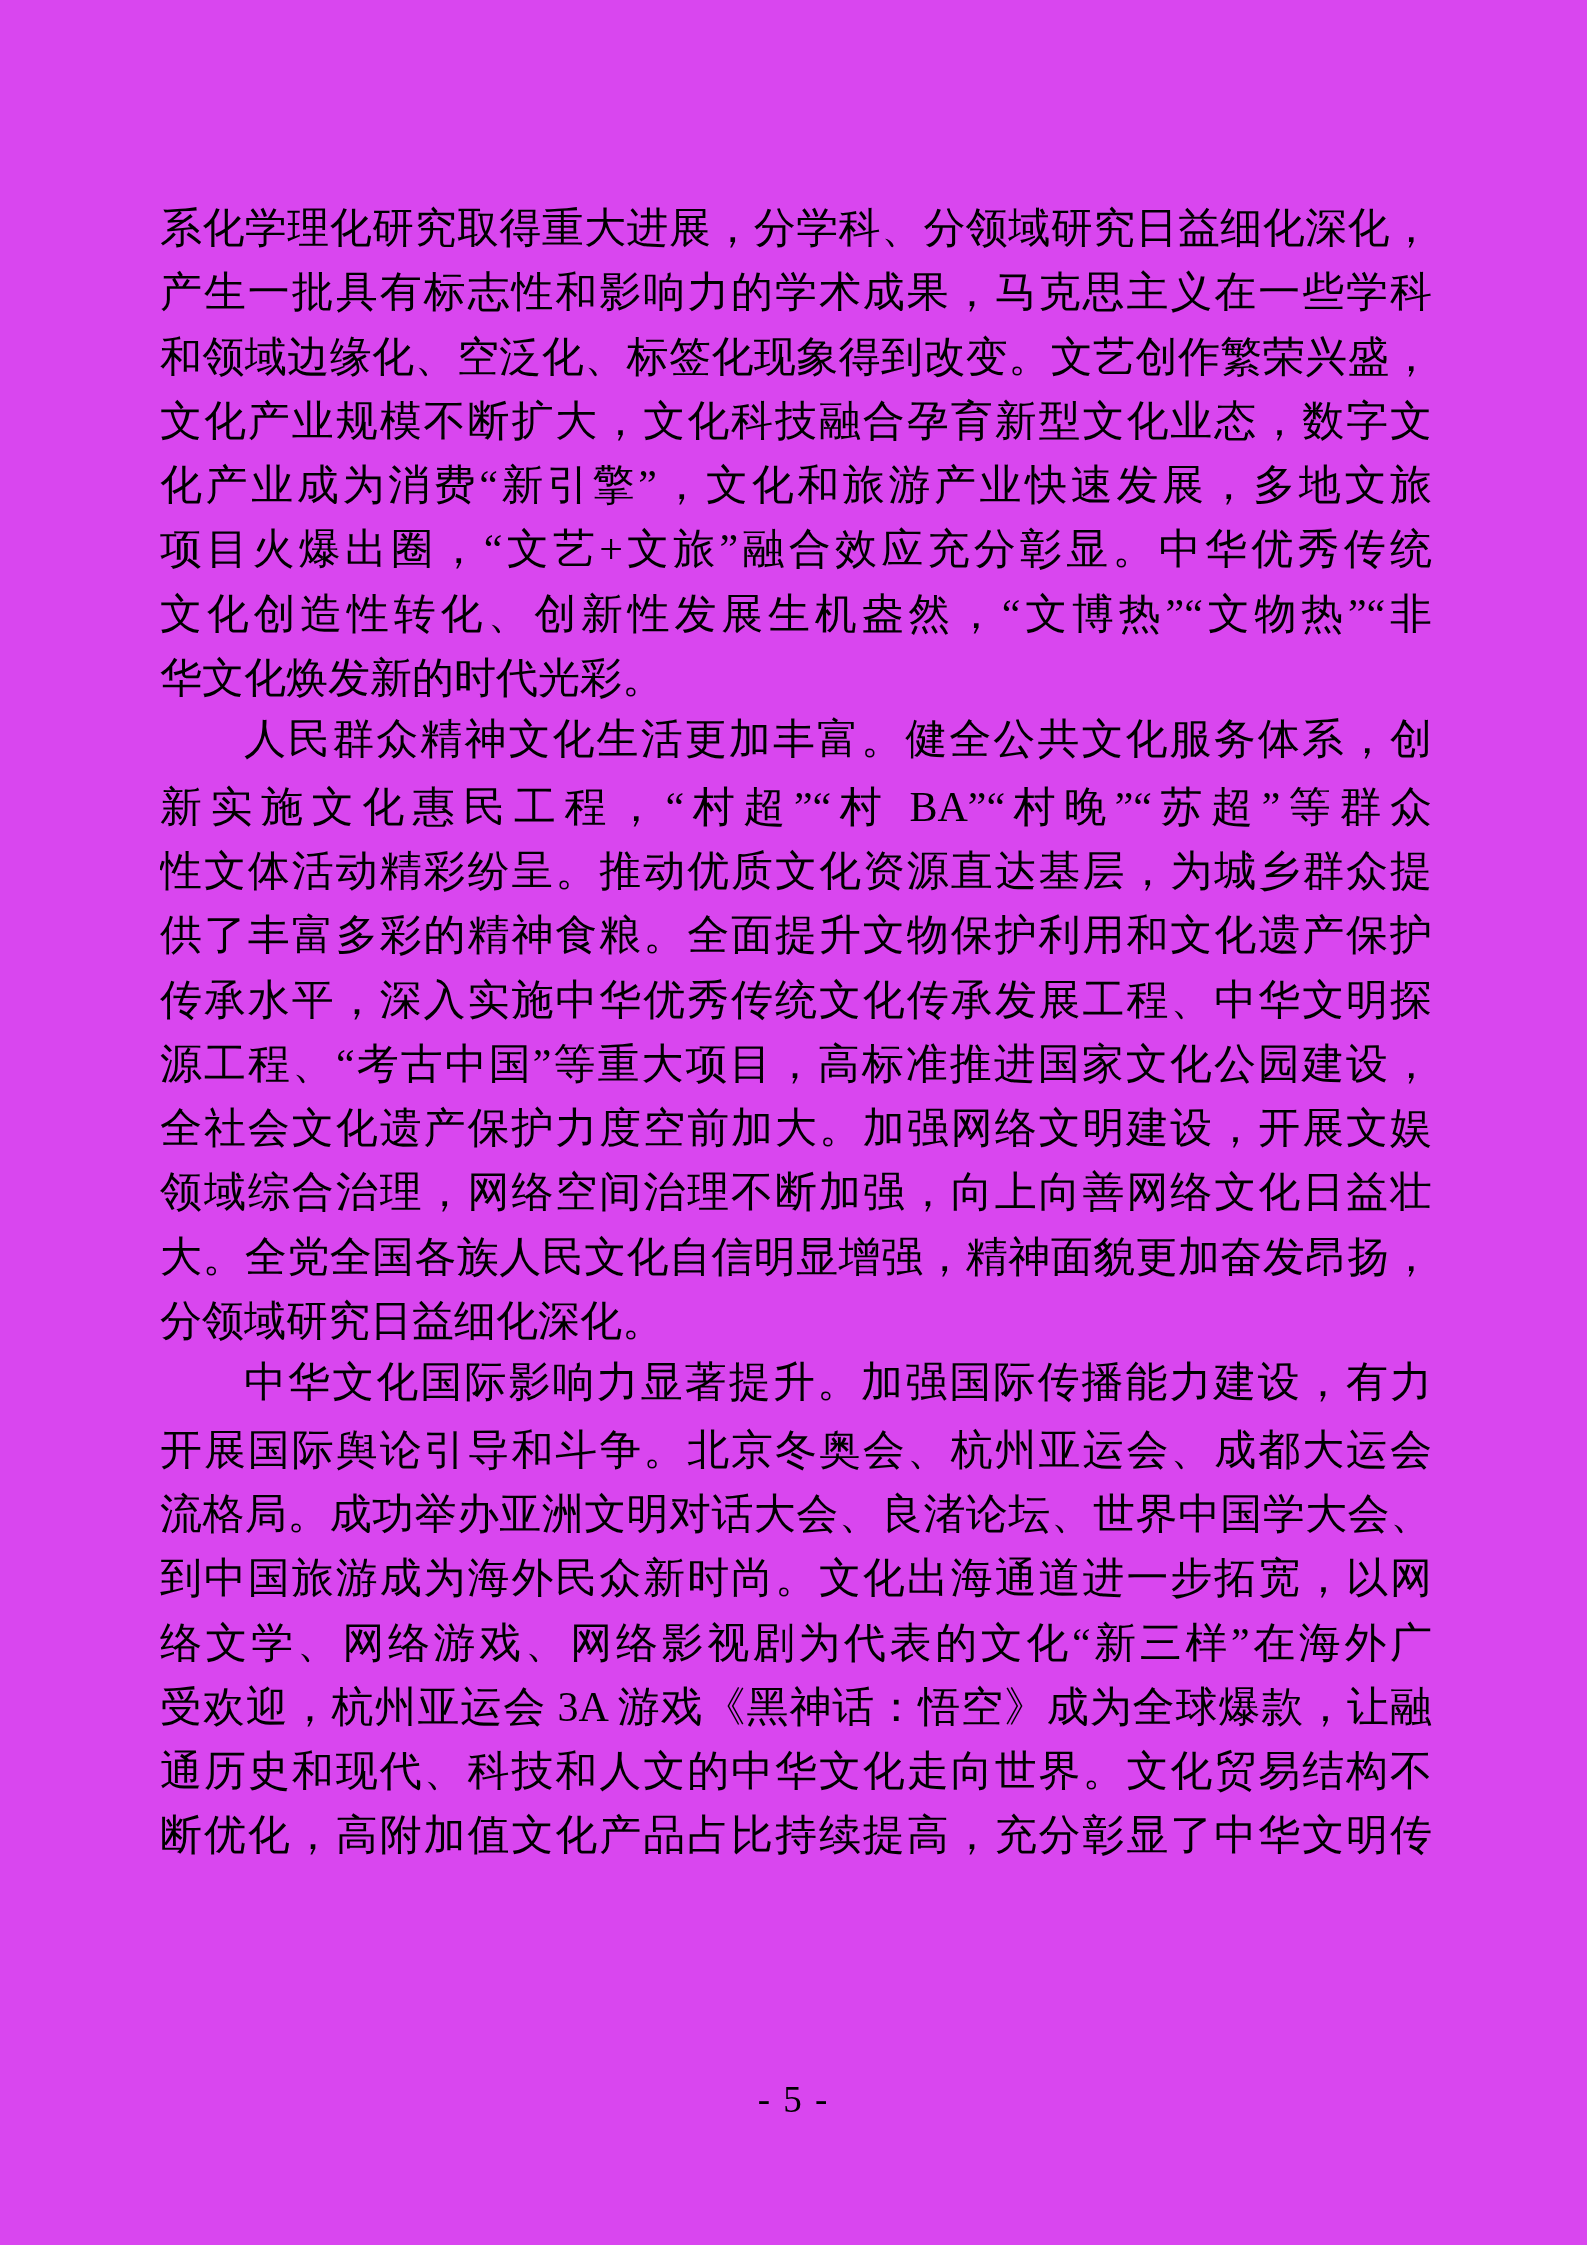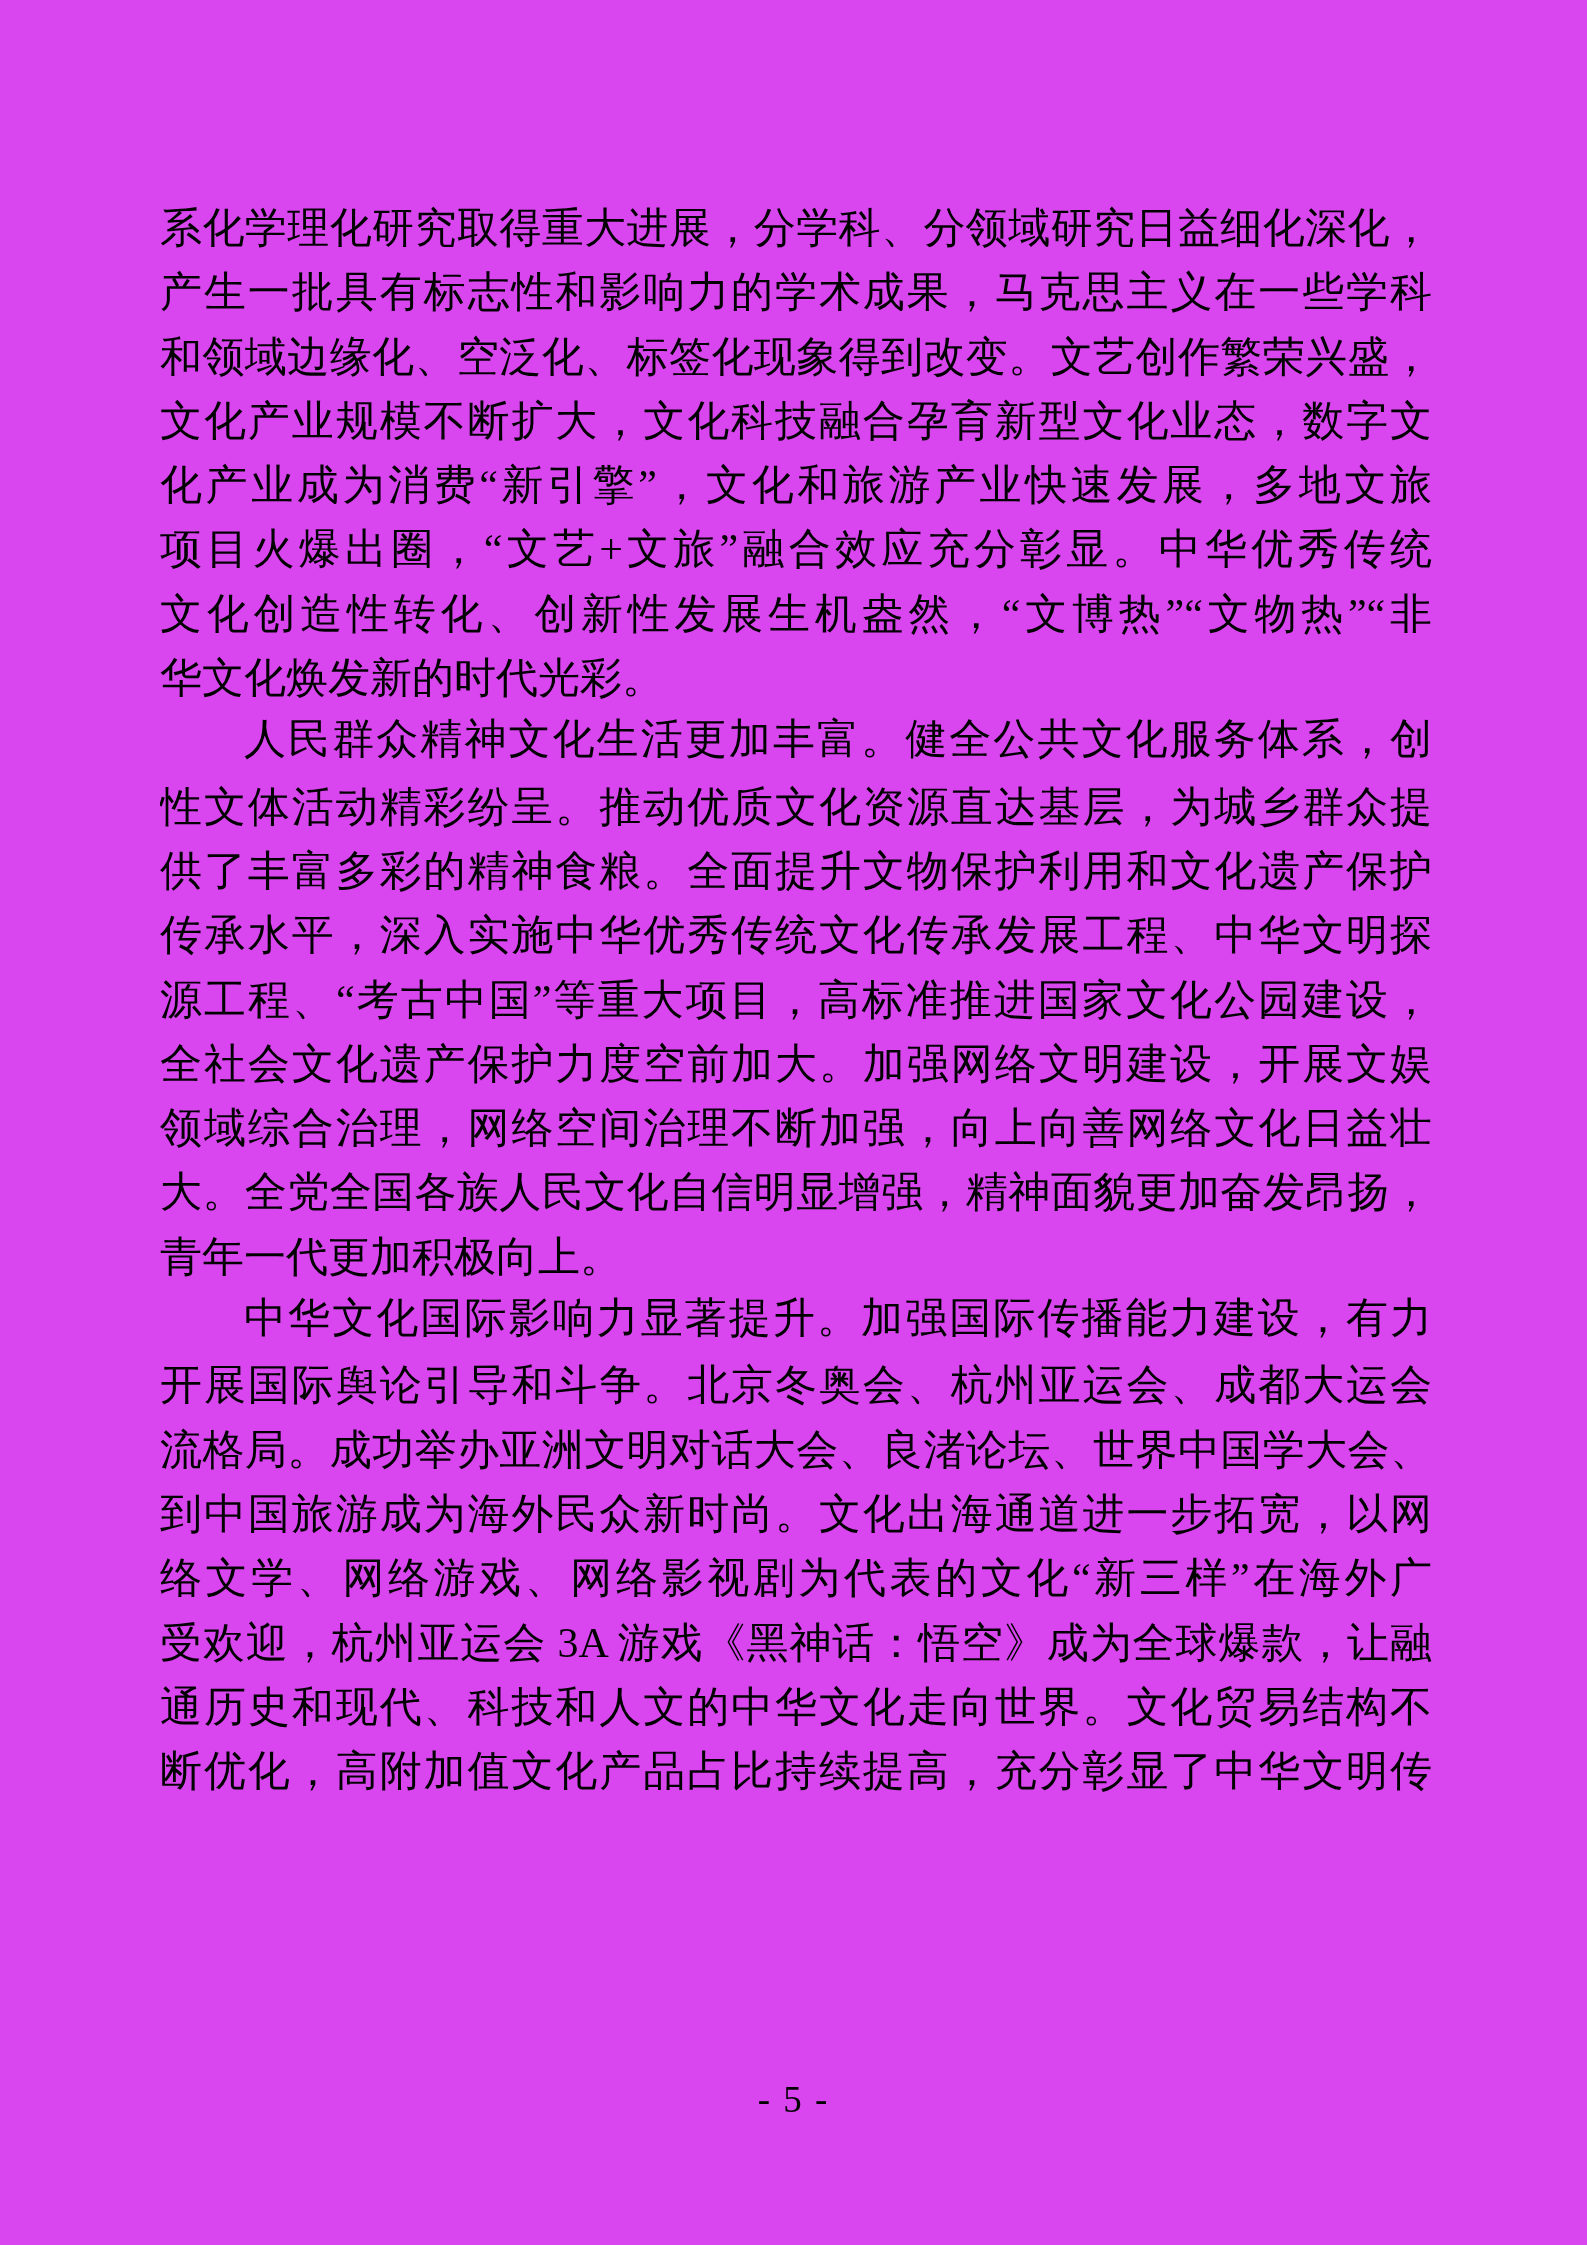--- a/index.html
+++ b/index.html
@@ -59,28 +59,29 @@
   <div class="text-block">
     <div class="line">系化学理化研究取得重大进展，分学科、分领域研究日益细化深化，</div>
     <div class="line">产生一批具有标志性和影响力的学术成果，马克思主义在一些学科</div>
     <div class="line">和领域边缘化、空泛化、标签化现象得到改变。文艺创作繁荣兴盛，</div>
     <div class="line">文化产业规模不断扩大，文化科技融合孕育新型文化业态，数字文</div>
     <div class="line">化产业成为消费“新引擎”，文化和旅游产业快速发展，多地文旅</div>
     <div class="line">项目火爆出圈，“文艺+文旅”融合效应充分彰显。中华优秀传统</div>
     <div class="line">文化创造性转化、创新性发展生机盎然，“文博热”“文物热”“非</div>
     <div class="line end">华文化焕发新的时代光彩。</div>
     <div class="line indent">人民群众精神文化生活更加丰富。健全公共文化服务体系，创</div>
+    <div class="line">新实施文化惠民工程，“村超”“村 BA”“村晚”“苏超”等群众</div>
     <div class="line">性文体活动精彩纷呈。推动优质文化资源直达基层，为城乡群众提</div>
     <div class="line">供了丰富多彩的精神食粮。全面提升文物保护利用和文化遗产保护</div>
     <div class="line">传承水平，深入实施中华优秀传统文化传承发展工程、中华文明探</div>
     <div class="line">源工程、“考古中国”等重大项目，高标准推进国家文化公园建设，</div>
     <div class="line">全社会文化遗产保护力度空前加大。加强网络文明建设，开展文娱</div>
     <div class="line">领域综合治理，网络空间治理不断加强，向上向善网络文化日益壮</div>
     <div class="line">大。全党全国各族人民文化自信明显增强，精神面貌更加奋发昂扬，</div>
-    <div class="line end">青年一代更加积极向上。</div>
+    <div class="line end">分领域研究日益细化深化。</div>
     <div class="line indent">中华文化国际影响力显著提升。加强国际传播能力建设，有力</div>
     <div class="line">开展国际舆论引导和斗争。北京冬奥会、杭州亚运会、成都大运会</div>
     <div class="line">流格局。成功举办亚洲文明对话大会、良渚论坛、世界中国学大会、</div>
     <div class="line">到中国旅游成为海外民众新时尚。文化出海通道进一步拓宽，以网</div>
     <div class="line">络文学、网络游戏、网络影视剧为代表的文化“新三样”在海外广</div>
     <div class="line">受欢迎，杭州亚运会 3A 游戏《黑神话：悟空》成为全球爆款，让融</div>
     <div class="line">通历史和现代、科技和人文的中华文化走向世界。文化贸易结构不</div>
     <div class="line">断优化，高附加值文化产品占比持续提高，充分彰显了中华文明传</div>
   </div>
   <div class="footer">- 5 -</div>

